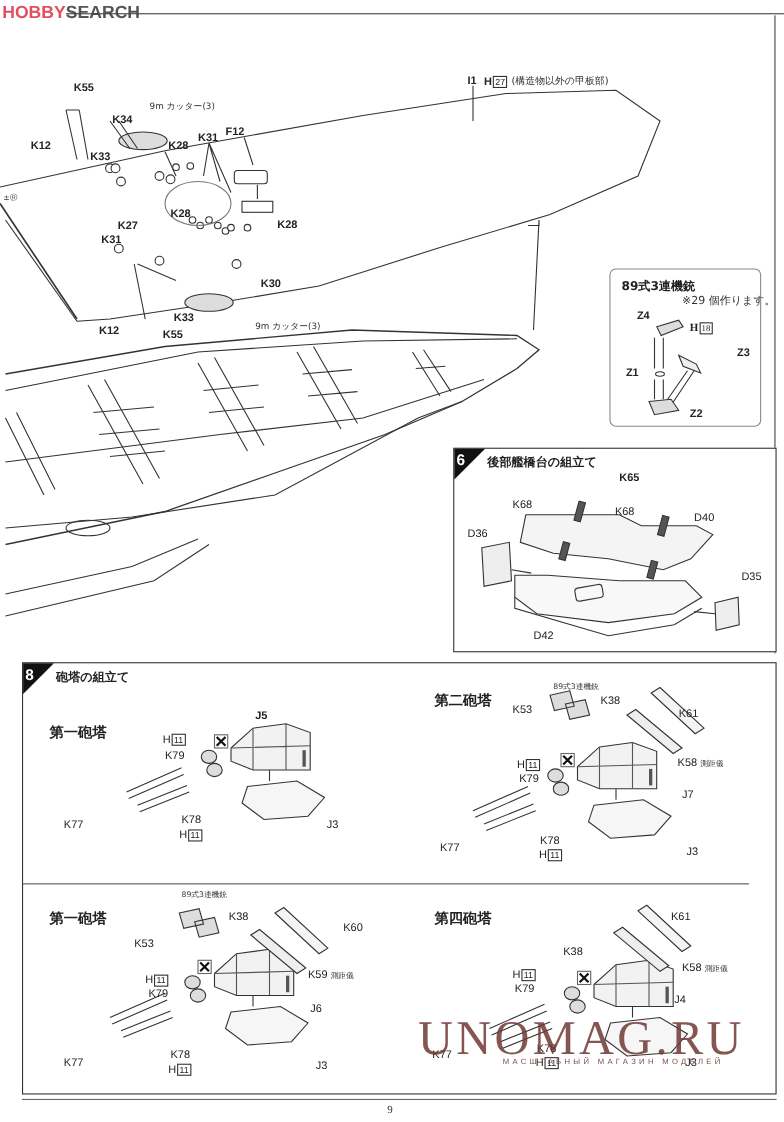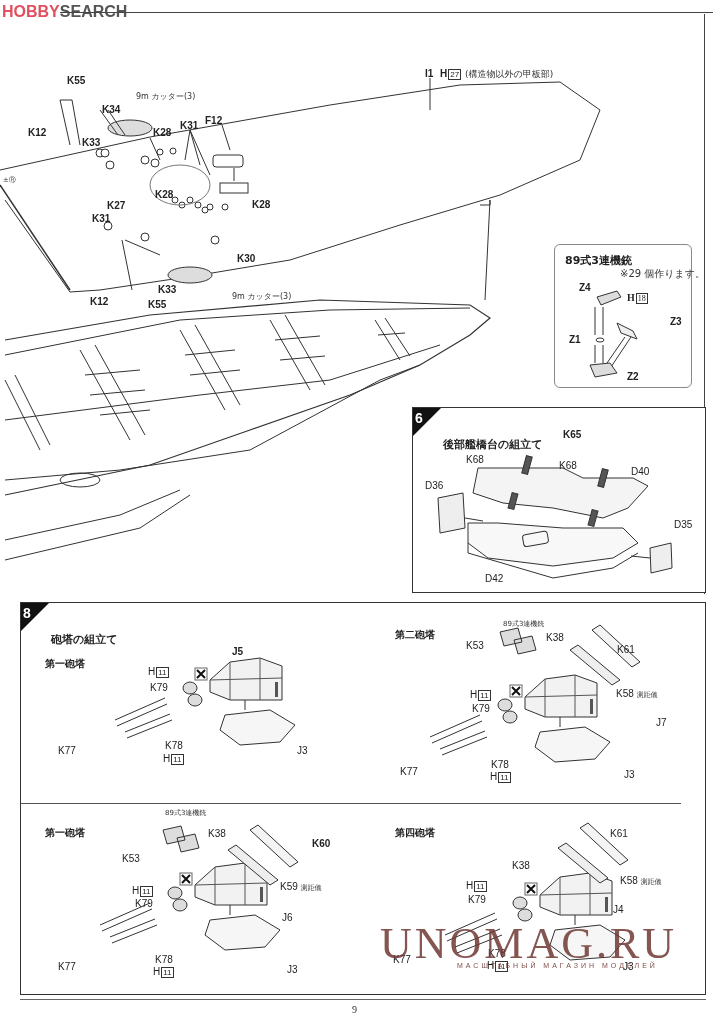--- a/index.html
+++ b/index.html
@@ -4,22 +4,22 @@
 <style>
   html,body{margin:0;padding:0;background:#fff;}
   body{width:713px;height:1020px;position:relative;overflow:hidden;font-family:"Liberation Sans",sans-serif;color:#222;}
   .abs{position:absolute;}
   .lbl{position:absolute;font-family:"Liberation Sans",sans-serif;font-size:10px;font-weight:bold;color:#222;white-space:nowrap;line-height:1;}
   .jp{position:absolute;font-family:"DejaVu Sans",sans-serif;font-size:9px;color:#333;white-space:nowrap;line-height:1;}
   .hbox{display:inline-block;border:1px solid #333;font-size:8px;padding:0 1px;line-height:9px;margin-left:1px;font-weight:normal;}
   .panel{position:absolute;border:1.5px solid #333;background:#fff;box-sizing:border-box;}
   .step-badge{position:absolute;left:0;top:0;width:24px;height:24px;}
   .step-num{position:absolute;left:2px;top:2px;color:#fff;font-weight:bold;font-size:14px;font-family:"Liberation Sans",sans-serif;}
-  .step-title{position:absolute;font-family:"DejaVu Sans",sans-serif;font-weight:bold;font-size:11px;color:#222;white-space:nowrap;margin-top:24px;}
-  .sub-title{position:absolute;font-family:"DejaVu Sans",sans-serif;font-weight:bold;font-size:10px;color:#222;white-space:nowrap;}
+  .step-title{position:absolute;font-family:"DejaVu Sans",sans-serif;font-weight:bold;font-size:11px;color:#222;white-space:nowrap;}
+  .sub-title{position:absolute;font-family:"DejaVu Sans",sans-serif;font-weight:bold;font-size:13px;color:#222;white-space:nowrap;}
   svg{position:absolute;left:0;top:0;overflow:visible;}
   .logo{position:absolute;left:2px;top:3px;font-weight:bold;font-size:16px;letter-spacing:0px;white-space:nowrap;}
   .watermark{position:absolute;left:380px;top:918px;font-family:Liberation Serif, serif;font-size:44px;color:rgba(110,55,50,0.85);letter-spacing:3px;white-space:nowrap;}
   .watermark-sub{position:absolute;left:457px;top:962px;font-size:7px;letter-spacing:3px;color:rgba(110,55,50,0.9);white-space:nowrap;}
   .pagenum{position:absolute;left:352px;top:1004px;font-family:"Liberation Serif",serif;font-size:10px;color:#333;}
 </style>
 </head>
 <body>
 
 <div class="logo">
@@ -229,31 +229,31 @@
 <div class="lbl" style="left:58px;top:746px;font-weight:normal;">K77</div>
 
 <div class="sub-title" style="left:395px;top:628px;">第二砲塔</div>
 <div class="jp" style="left:503px;top:621px;font-size:7px;">89式3連機銃</div>
 <div class="lbl" style="left:466px;top:641px;font-weight:normal;">K53</div>
 <div class="lbl" style="left:546px;top:633px;font-weight:normal;">K38</div>
 <div class="lbl" style="left:617px;top:645px;font-weight:normal;">K61</div>
 <div class="lbl" style="left:616px;top:689px;font-weight:normal;"><span>K58</span> <span class="jp" style="position:static;font-size:7px;">測距儀</span></div>
 <div class="lbl" style="left:470px;top:690px;font-weight:normal;"><span>H</span><span class="hbox">11</span></div>
 <div class="lbl" style="left:472px;top:704px;font-weight:normal;">K79</div>
-<div class="lbl" style="left:620px;top:718px;font-weight:normal;margin-left:36px;">J7</div>
+<div class="lbl" style="left:620px;top:718px;font-weight:normal;">J7</div>
 <div class="lbl" style="left:400px;top:767px;font-weight:normal;">K77</div>
 <div class="lbl" style="left:491px;top:760px;font-weight:normal;">K78</div>
 <div class="lbl" style="left:490px;top:772px;font-weight:normal;"><span>H</span><span class="hbox">11</span></div>
 <div class="lbl" style="left:624px;top:770px;font-weight:normal;">J3</div>
 
 <div class="sub-title" style="left:45px;top:826px;">第一砲塔</div>
 <div class="jp" style="left:165px;top:810px;font-size:7px;">89式3連機銃</div>
 <div class="lbl" style="left:122px;top:854px;font-weight:normal;">K53</div>
 <div class="lbl" style="left:208px;top:829px;font-weight:normal;">K38</div>
-<div class="lbl" style="left:280px;top:839px;font-weight:bold;padding-left:32px;">K60</div>
+<div class="lbl" style="left:280px;top:839px;font-weight:normal;padding-left:32px;">K60</div>
 <div class="lbl" style="left:280px;top:882px;font-weight:normal;"><span>K59</span> <span class="jp" style="position:static;font-size:7px;">測距儀</span></div>
 <div class="lbl" style="left:132px;top:886px;font-weight:normal;"><span>H</span><span class="hbox">11</span></div>
 <div class="lbl" style="left:135px;top:899px;font-weight:normal;">K79</div>
 <div class="lbl" style="left:282px;top:913px;font-weight:normal;">J6</div>
 <div class="lbl" style="left:58px;top:962px;font-weight:normal;">K77</div>
 <div class="lbl" style="left:155px;top:955px;font-weight:normal;">K78</div>
 <div class="lbl" style="left:153px;top:967px;font-weight:normal;"><span>H</span><span class="hbox">11</span></div>
 <div class="lbl" style="left:287px;top:965px;font-weight:normal;">J3</div>
 
 <div class="sub-title" style="left:395px;top:826px;">第四砲塔</div>

